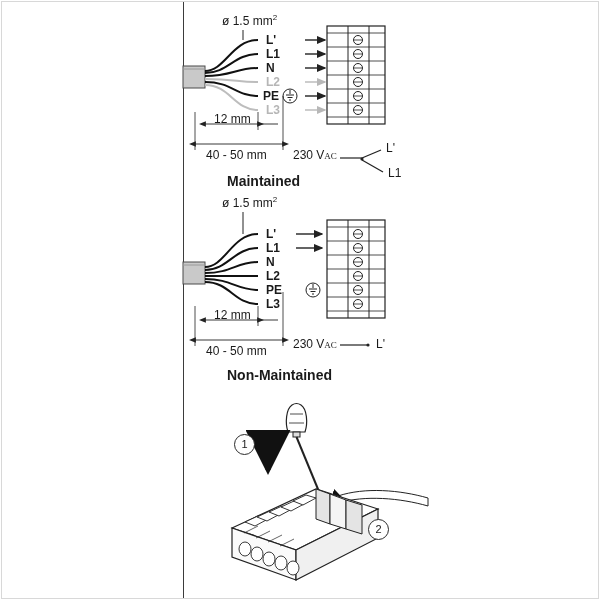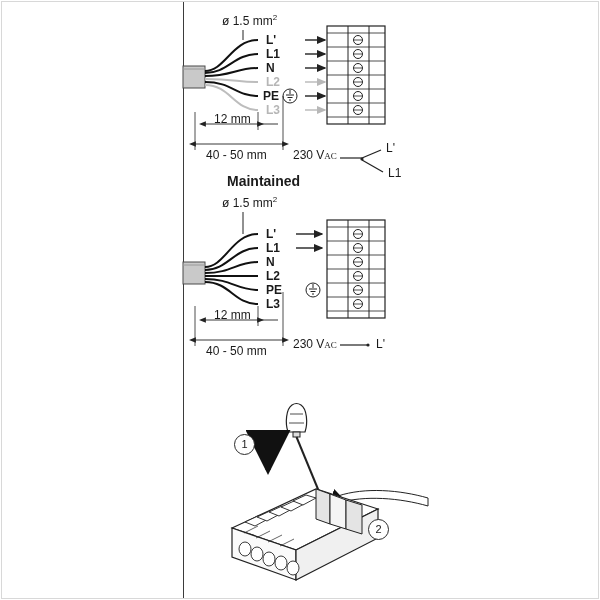--- a/index.html
+++ b/index.html
@@ -336,17 +336,18 @@
   <div class="lbl t12 b" style="left:266px; top:298px;">L3</div>
 
   <div class="lbl t12" style="left:214px; top:309px;">12 mm</div>
   <div class="lbl t12" style="left:206px; top:345px;">40 - 50 mm</div>
 
   <div class="lbl t12" style="left:293px; top:338px;">
     <span>230 V</span><span class="sub">AC</span>
   </div>
   <div class="lbl t12" style="left:376px; top:338px;">L'</div>
 
+  <div class="lbl t14 b" style="left:199px; top:368px;">Non-Maintained</div>
 
   <div class="circnum" style="left:234px; top:434px;">1</div>
   <div class="circnum" style="left:368px; top:519px;">2</div>
 
 </div>
 
 </body></html>

